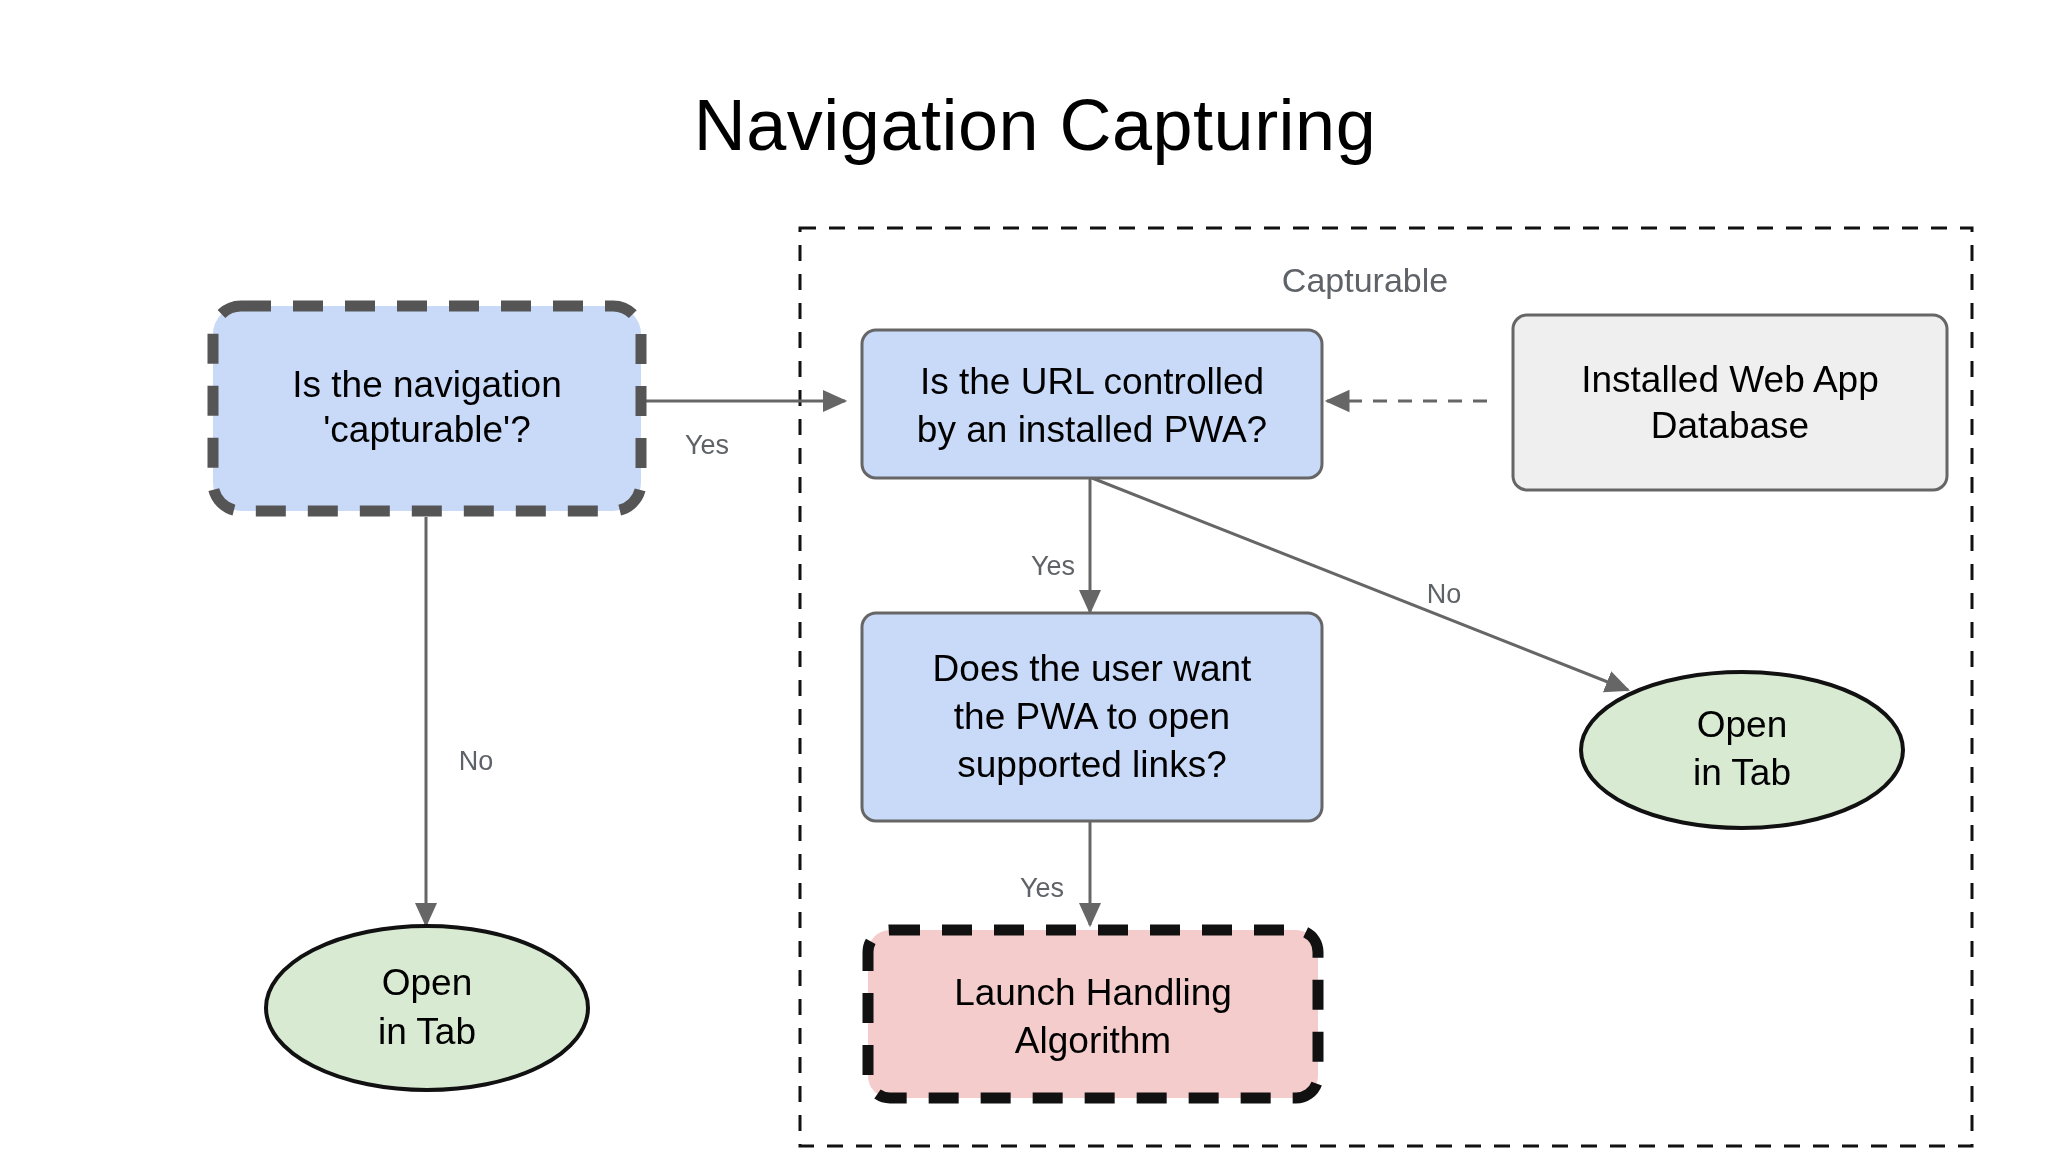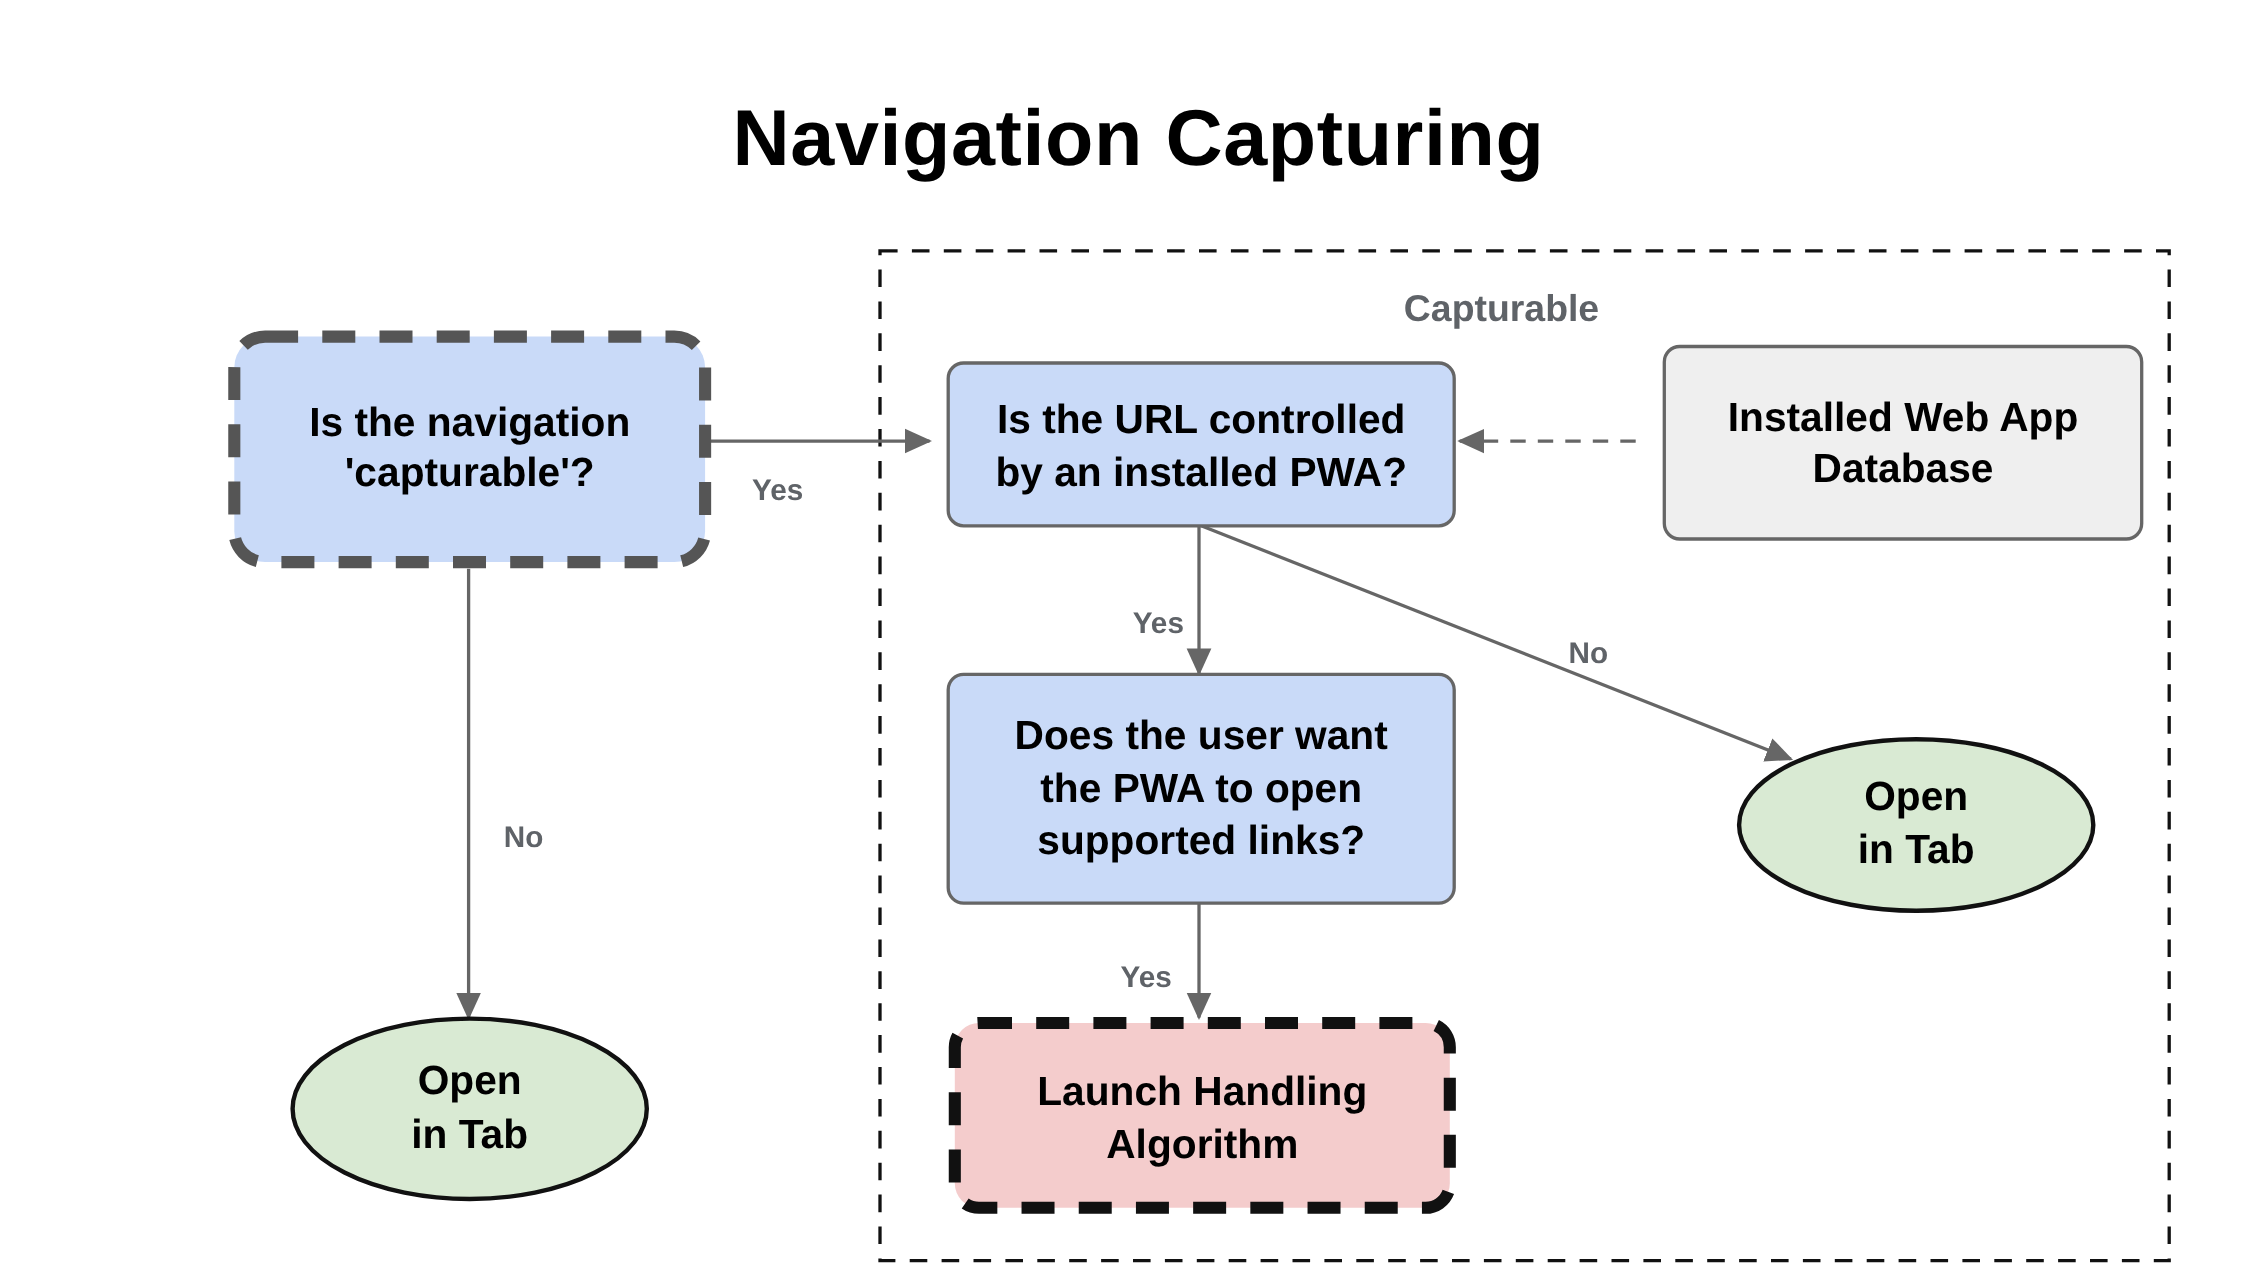--- a/index.html
+++ b/index.html
@@ -11,21 +11,20 @@
     width: 2048px;
     height: 1152px;
     font-family: "Liberation Sans", sans-serif;
     overflow: hidden;
   }
   #stage {
     position: relative;
     width: 2048px;
     height: 1040px;
     background: #ffffff;
-    font-weight: bold;
   }
   svg.diagram {
     position: absolute;
     left: 0;
     top: 0;
     width: 2048px;
     height: 1152px;
   }
   .node-text {
     font-family: "Liberation Sans", sans-serif;

